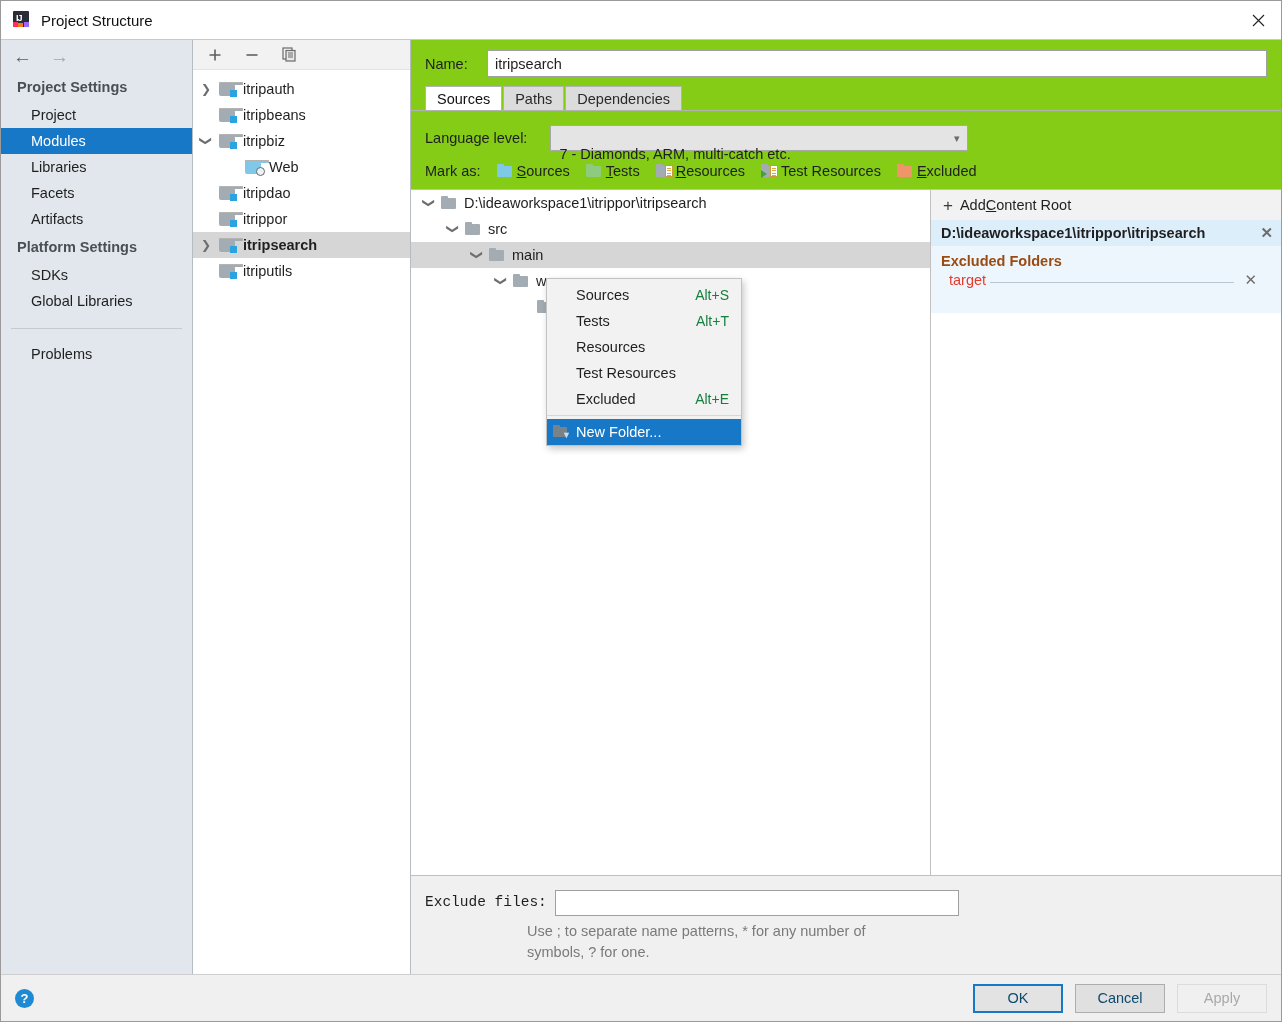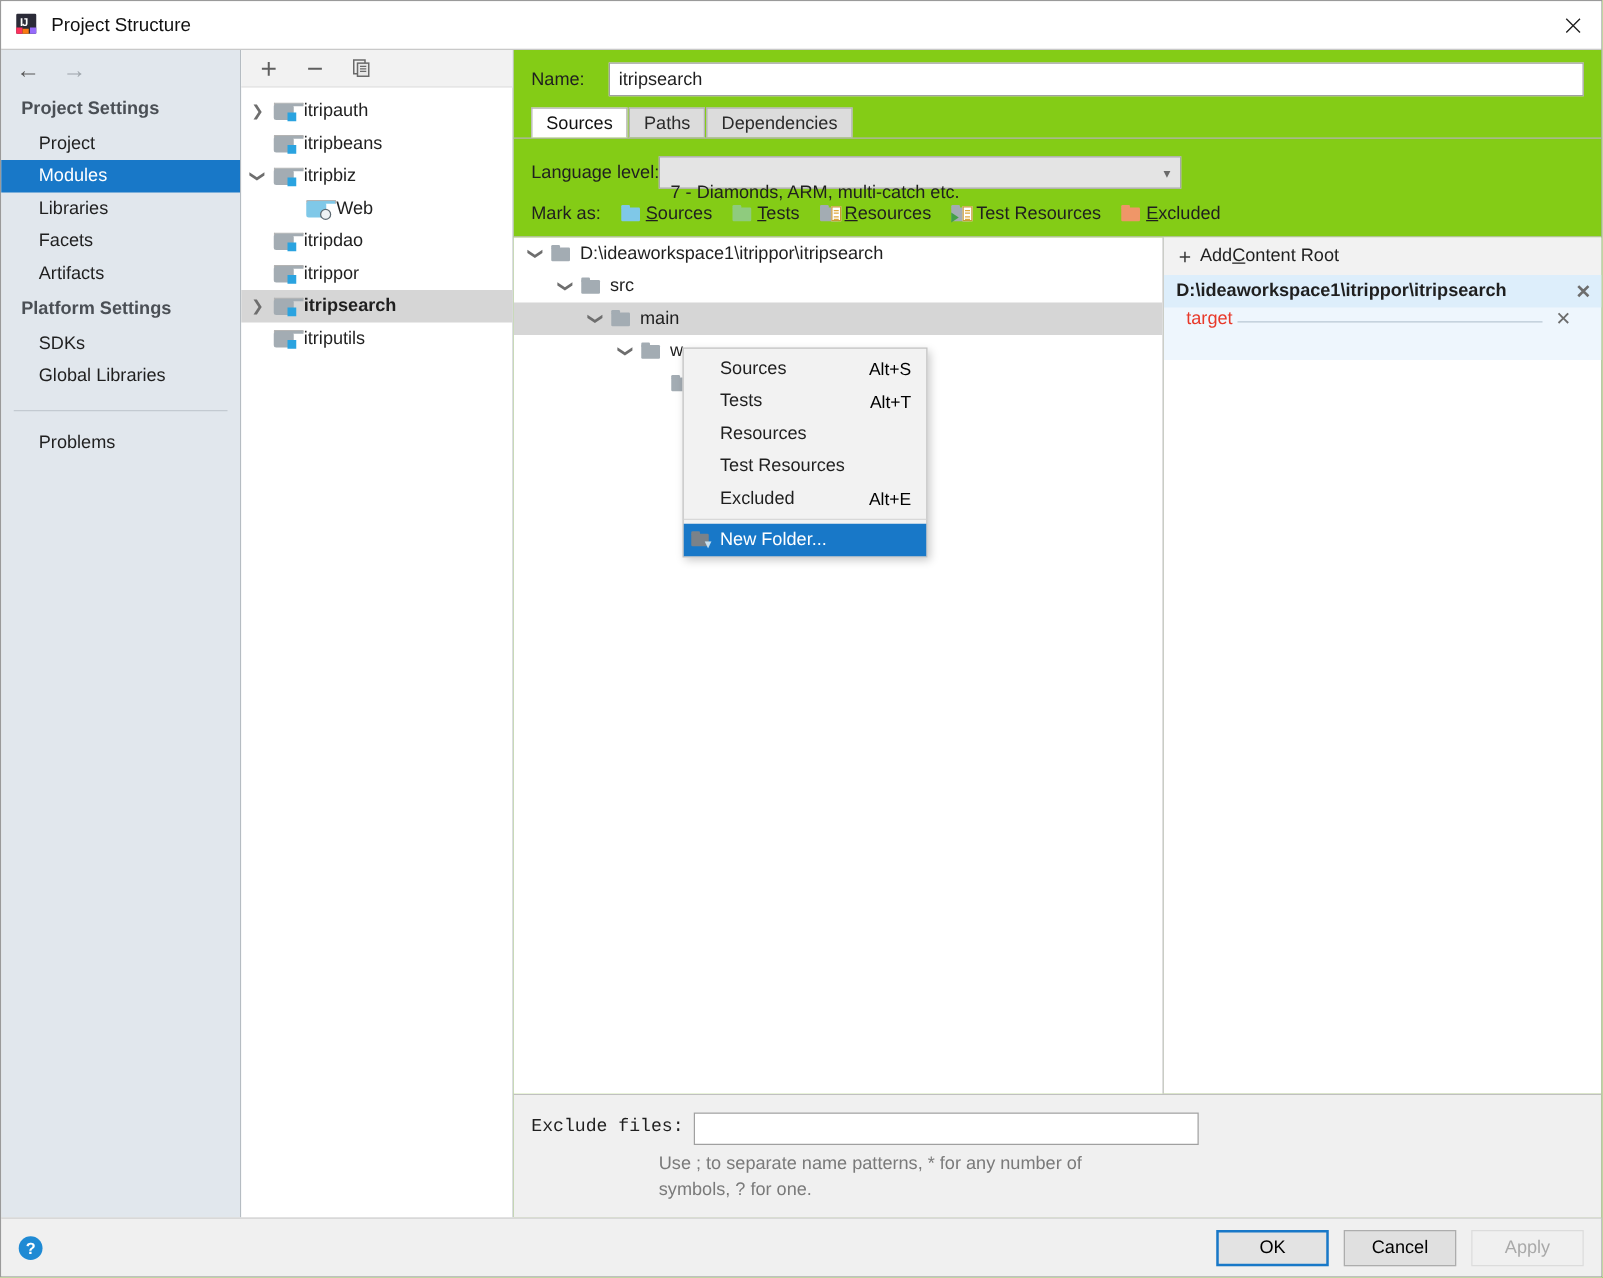--- a/index.html
+++ b/index.html
@@ -63,21 +63,21 @@
   .name-label { width:62px; font-size:14.5px; }
   .name-input { flex:1; height:27px; border:1px solid #a0a0a0; background:#fff; padding:0 7px; font-size:14.5px; font-family:"Liberation Sans",sans-serif; color:#1f1f1f; outline:none; }
 
   .tabs { display:flex; align-items:flex-end; padding:10px 0 0 14px; height:33px; flex:0 0 auto; }
   .tab { height:24px; padding:0 11px; display:flex; align-items:center; font-size:14.5px; background:#dcdcdc; border:1px solid #b3b3b3; border-bottom:none; color:#2a2a2a; cursor:default; margin-right:1px;}
   .tab.active { background:#ffffff; border-color:#b3b3b3; color:#111; position:relative; z-index:2; }
 
   .tabpanel { flex:1; display:flex; flex-direction:column; border-top:1px solid #b3b3b3; min-height:0; }
 
   .lang-row { display:flex; align-items:center; padding:14px 14px 0 14px; flex:0 0 auto; }
-  .lang-label { font-size:14.5px; margin-right:0; }
+  .lang-label { font-size:14.5px; margin-right:23px; }
   .combo { width:418px; height:26px; background:#e4e4e4; border:1px solid #a8a8a8; display:flex; align-items:center; padding:0 8px; font-size:14.5px; cursor:default; }
   .combo .cval { flex:1; white-space:nowrap; overflow:hidden;margin-top:32px; }
   .combo .carrow { color:#6a6a6a; font-size:11px; }
 
   .mark-row { display:flex; align-items:center; padding:12px 14px 10px 14px; gap:0px; flex:0 0 auto; }
   .mark-label { font-size:14.5px; margin-right:16px; }
   .mark-btn { display:flex; align-items:center; margin-right:16px; cursor:default; font-size:14.5px; }
   .mark-btn .mtxt { margin-left:4px; }
   .mark-btn u { text-decoration:underline; }
   .mi { width:16px; height:14px; position:relative; flex:0 0 auto; }
@@ -117,29 +117,29 @@
   .excl-files { flex:0 0 auto; padding:14px 14px 10px 14px; border-top:1px solid #c0c0c0; background:#f0f0f0; }
   .ef-row { display:flex; align-items:flex-start; }
   .ef-label { font-size:14.5px; margin-right:8px; padding-top:4px;font-family:Liberation Mono, monospace; }
   .ef-input { width:404px; height:26px; border:1px solid #a0a0a0; background:#fff; padding:0 6px; font-size:14.5px; font-family:"Liberation Sans",sans-serif; outline:none; }
   .ef-hint { color:#7a7a7a; font-size:14.5px; margin-left:102px; margin-top:5px; line-height:1.5; max-width:390px; }
 
   
   .footer { height:47px; flex:0 0 auto; background:#f0f0f0; border-top:1px solid #cfcfcf; display:flex; align-items:center; padding:0 14px; }
   .help-ic { width:19px; height:19px; border-radius:50%; background:#1f8ad4; color:#fff; font-size:13px; font-weight:bold; display:flex; align-items:center; justify-content:center; cursor:default; }
   .foot-spacer { flex:1; }
-  .btn { height:29px; min-width:90px; display:flex; align-items:center; justify-content:center; font-size:14.5px; background:#e0e0e0; border:1px solid #adadad; margin-left:12px; cursor:default; color:#000000; }
+  .btn { height:29px; min-width:90px; display:flex; align-items:center; justify-content:center; font-size:14.5px; background:#e0e0e0; border:1px solid #adadad; margin-left:12px; cursor:default; color:#0c4a6e; }
   .btn.primary { border:2px solid #1878c8; background:#e3e3e3; }
   .btn.disabled { color:#a9a9a9; background:#f0f0f0; border-color:#dcdcdc; }
 
   
   .ctxmenu { position:absolute; left:545px; top:277px; width:196px; background:#f2f2f2; border:1px solid #c2c2c2; box-shadow:2px 3px 7px rgba(0,0,0,0.22); z-index:50; padding:3px 0 0 0; }
   .ctxitem { height:26px; display:flex; align-items:center; padding:0 12px 0 0; font-size:14.5px; cursor:default; }
   .ctxitem .cl { flex:1; padding-left:29px; white-space:nowrap; }
-  .ctxitem .ck { color:#000000; font-size:14px; }
+  .ctxitem .ck { color:#15803d; font-size:14px; }
   .ctxsep { height:1px; background:#d8d8d8; margin:3px 0; }
   .ctxitem.hl { background:#1878c8; color:#fff; }
   .ctxitem.hl .cl { padding-left:6px; display:flex; align-items:center; }
   .nfi { width:17px; height:14px; position:relative; margin-right:6px; flex:0 0 auto; }
   .nfi .b { position:absolute; left:0; top:2px; width:14px; height:10px; background:#7a8289; border-radius:1px; }
   .nfi .t { position:absolute; left:0; top:0; width:7px; height:3px; background:#7a8289; border-radius:1px 1px 0 0; }
   .nfi .p { position:absolute; right:-1px; bottom:-1px; color:#c7e0ef; font-size:9px; line-height:1; }
 </style>
 </head>
 <body>
@@ -413,20 +413,21 @@
               <span>Add </span>
                 <u>C</u>
                 <span>ontent Root</span>
             </div>
 
             <div class="rootblock">
               <div class="roothdr">
                 <span class="rt">D:\ideaworkspace1\itrippor\itripsearch</span>
                 <span class="xbtn">✕</span>
               </div>
+              <div class="exhdr">Excluded Folders</div>
               <div class="exrow">
                 <span class="ename">target</span>
                 <span class="edash"></span>
                 <span class="xbtn">✕</span>
               </div>
               <div style="height:18px;"></div>
             </div>
           </div>
         </div>
 

